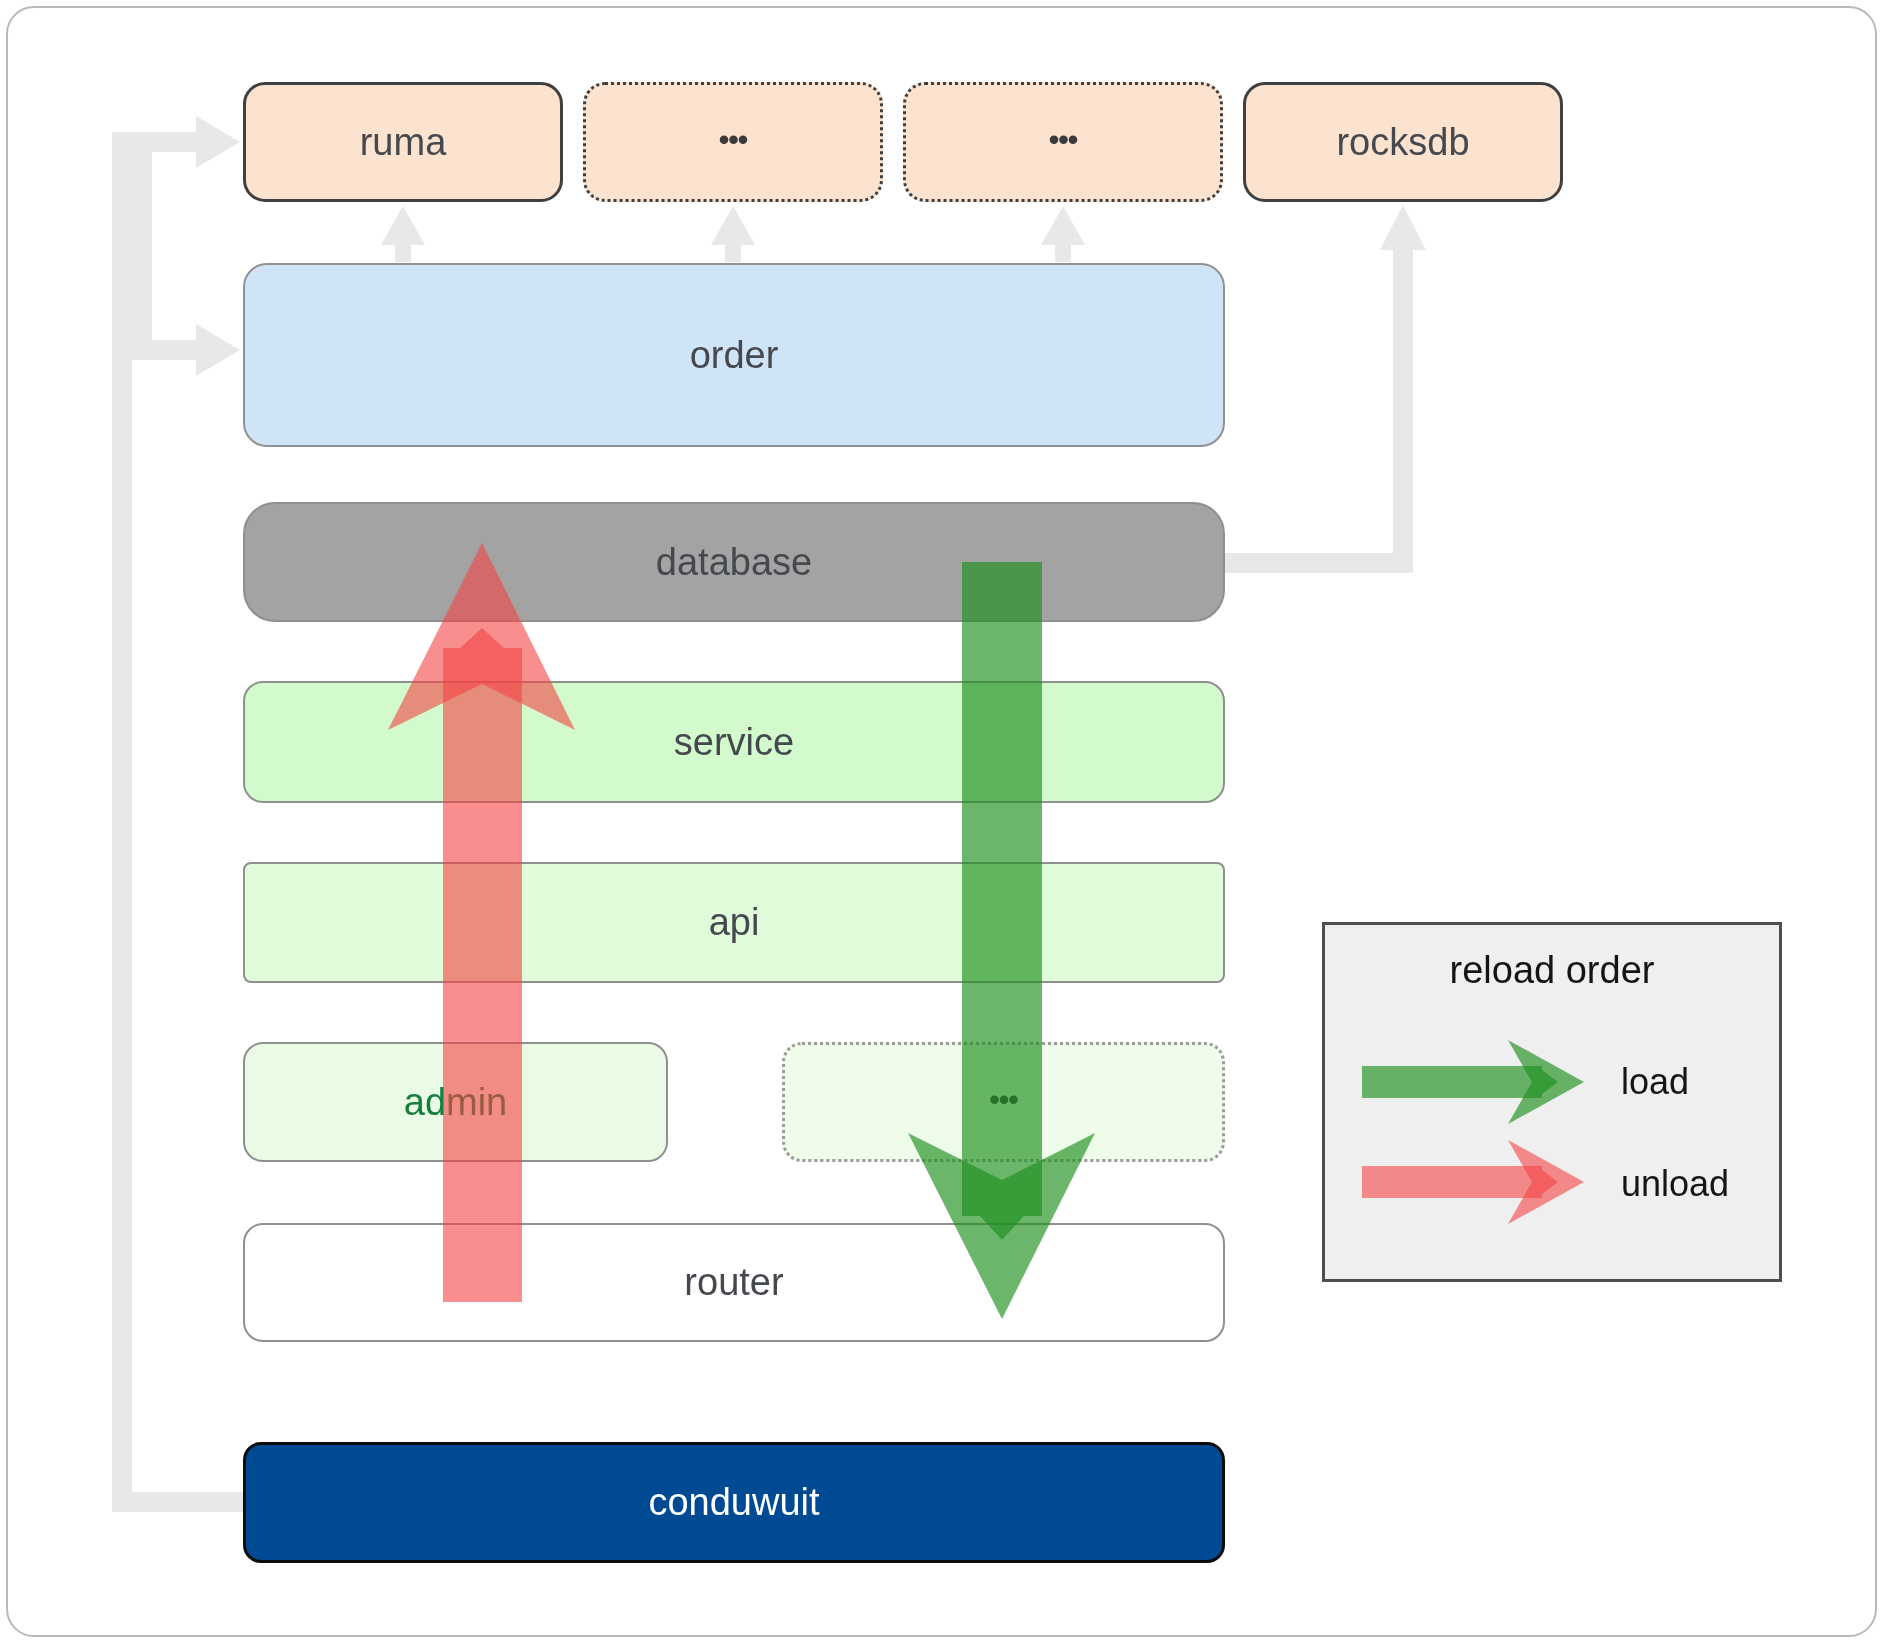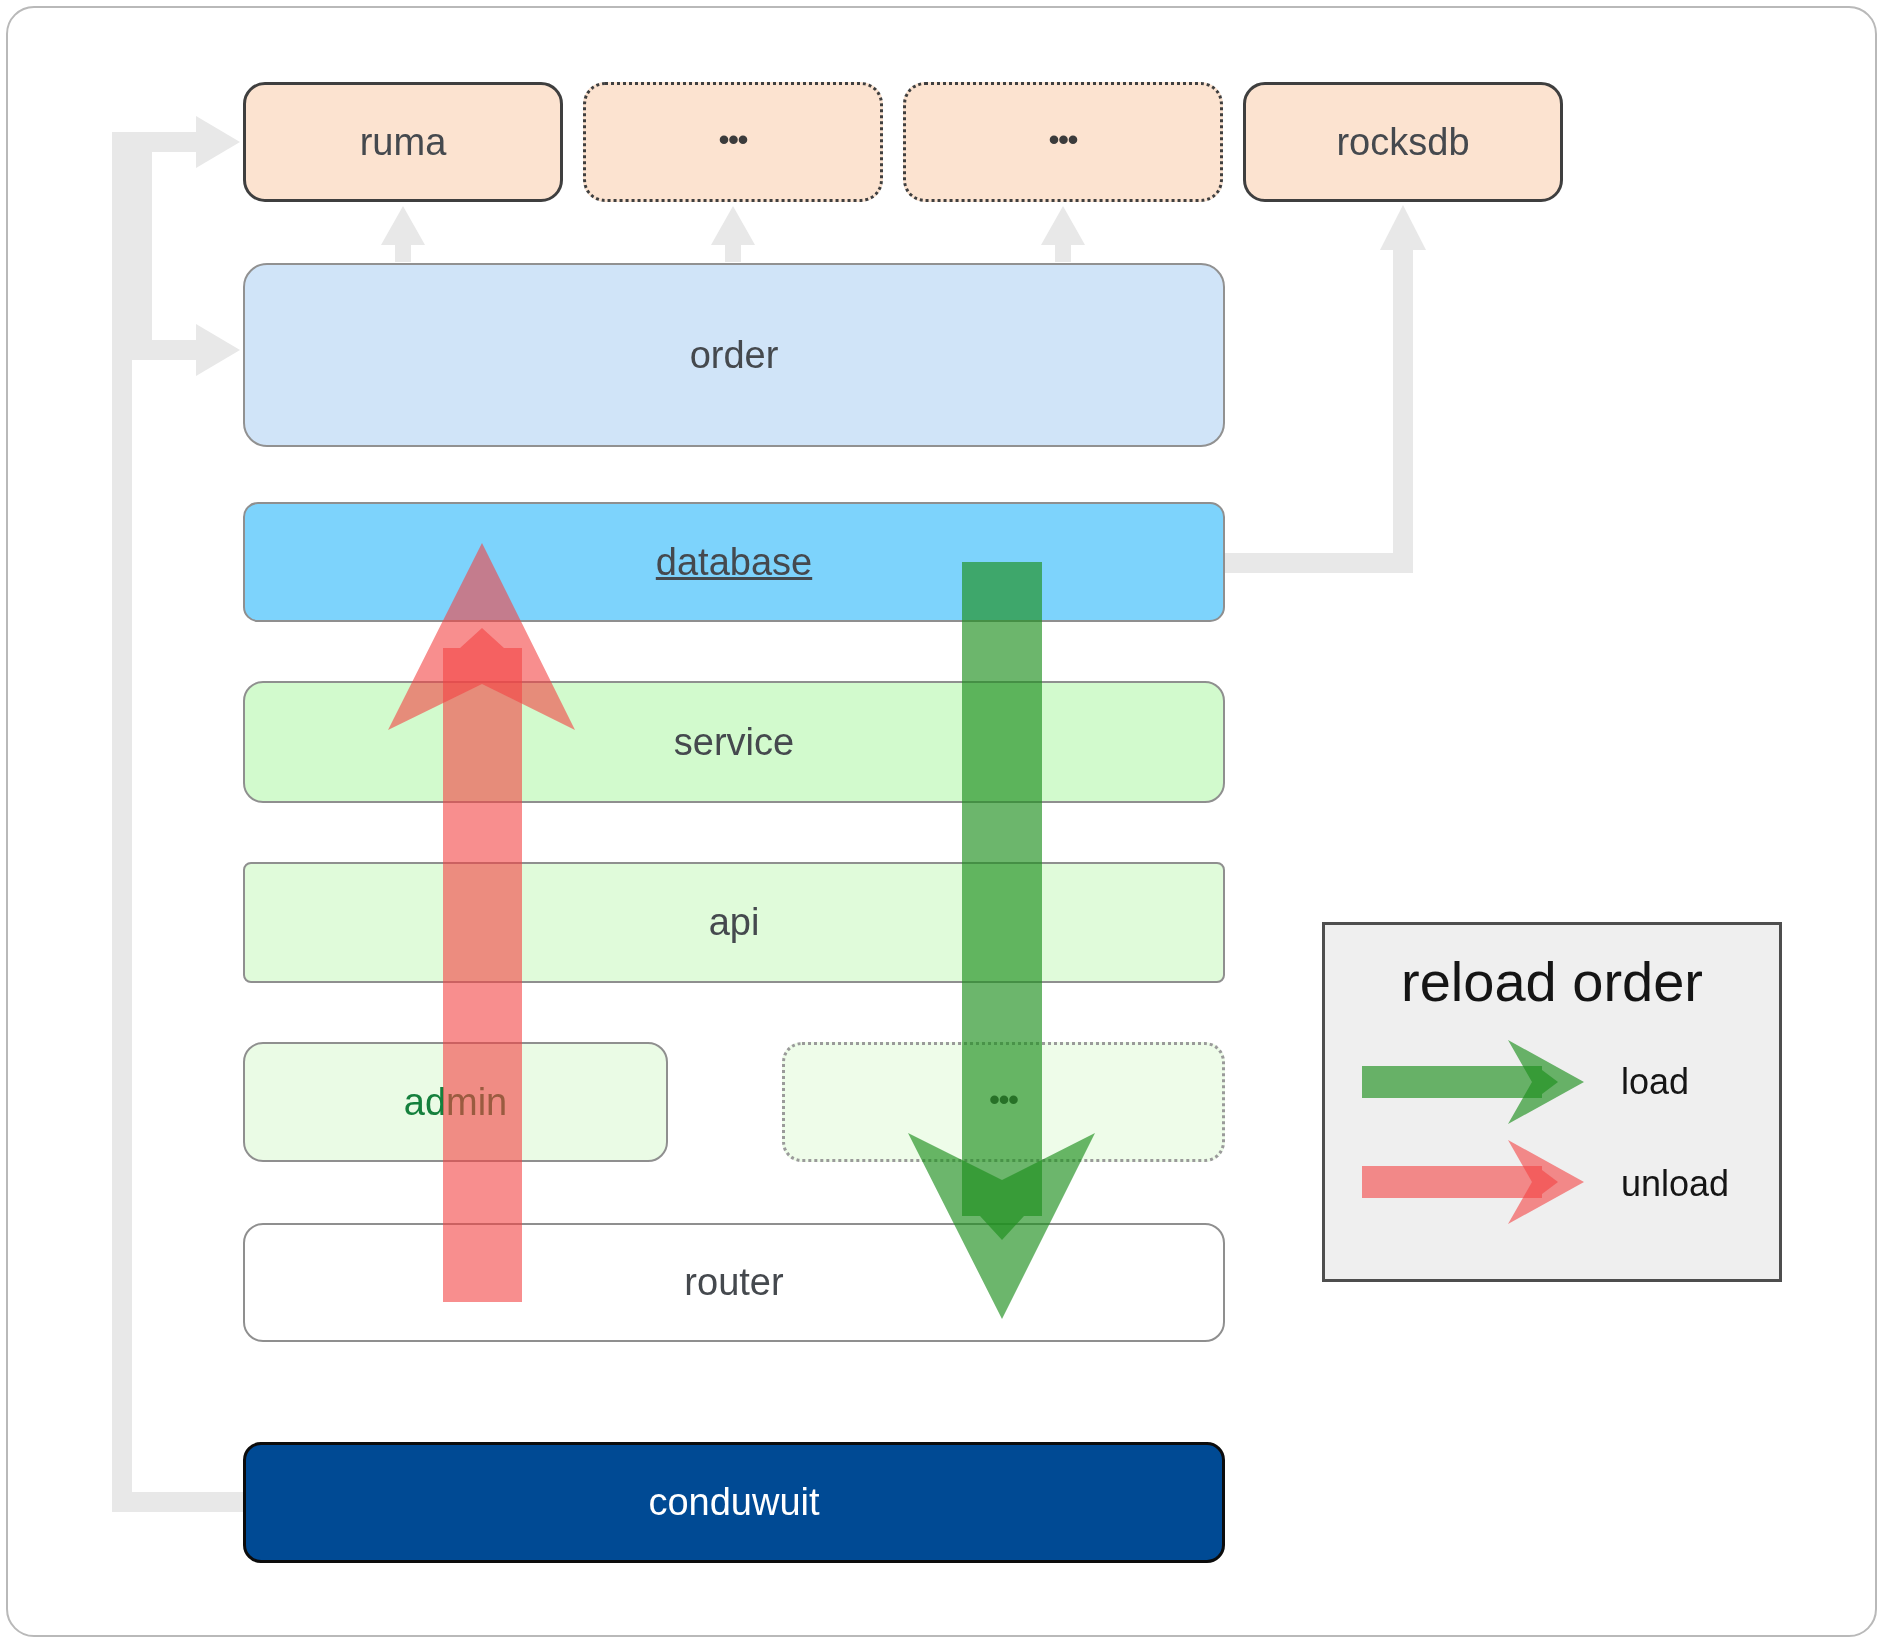--- a/index.html
+++ b/index.html
@@ -24,40 +24,40 @@
     box-sizing:border-box;
     font-size:38px;color:#45494e;
     z-index:1;
   }
   .node .lbl{white-space:nowrap;}
   
   .crate{background:#fce3d0;border:3px solid #3f3f3f;border-radius:22px;}
   .crate.dotted{border:3px dotted #3f3f3f;}
   
   .core{background:#d0e4f8;border:2px solid #919191;border-radius:24px;}
-  .database{background:#7dd3fc;border:2px solid #8f8f8f;border-radius:15px;text-decoration:underline;}
+  .database{background:#a3a3a3;border:2px solid #8f8f8f;border-radius:32px;}
   .service{background:#d2facd;border:2px solid #8f8f8f;border-radius:20px;}
   .api{background:#e0fbda;border:2px solid #8f8f8f;border-radius:8px;}
   .admin{background:#eafbe5;border:2px solid #8f8f8f;border-radius:20px;color:#15803d;}
   .dots-row{background:#eefce9;border:3px dotted #9a9a9a;border-radius:20px;}
   .router{background:#ffffff;border:2px solid #8f8f8f;border-radius:20px;}
   .conduwuit{background:#004a94;border:3px solid #0c0c0c;border-radius:18px;color:#ffffff;}
   .dots-text{
     font-size:30px;font-weight:bold;letter-spacing:-1px;color:#3b3b3b;
     line-height:1;transform:translateY(-2px);
   }
   
   .legend{
     position:absolute;left:1322px;top:922px;width:460px;height:360px;
     background:#efefef;border:3px solid #4e4e4e;box-sizing:border-box;
     z-index:2;
   }
   .legend-title{
     position:absolute;left:0;top:24px;width:100%;
-    text-align:center;font-size:56px;color:#151515;
+    text-align:center;font-size:38px;color:#151515;
   }
   .legend-item-label{
     position:absolute;font-size:36px;color:#151515;
   }
   .legend-item-label.load{left:296px;top:136px;}
   .legend-item-label.unload{left:296px;top:238px;}
 </style>
 </head>
 <body>
 

